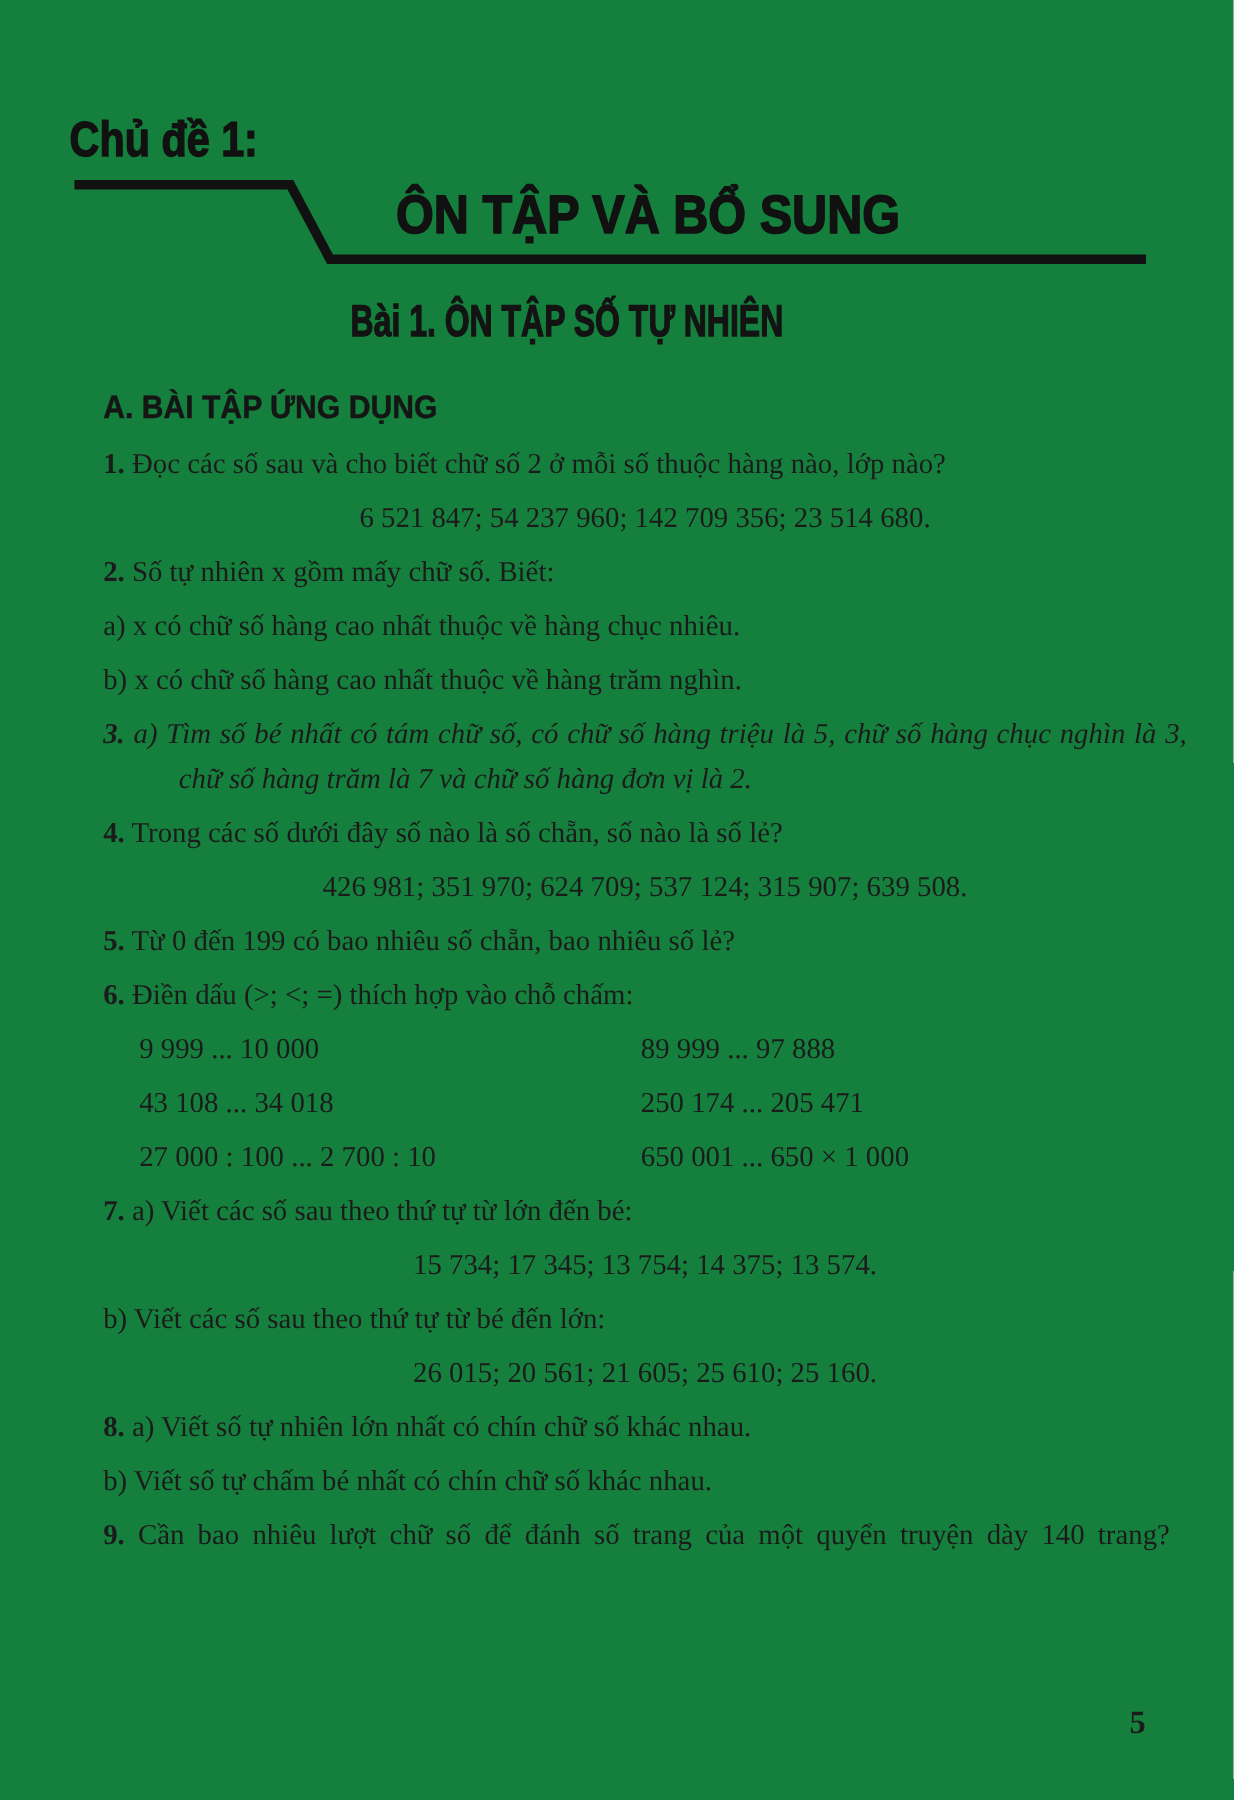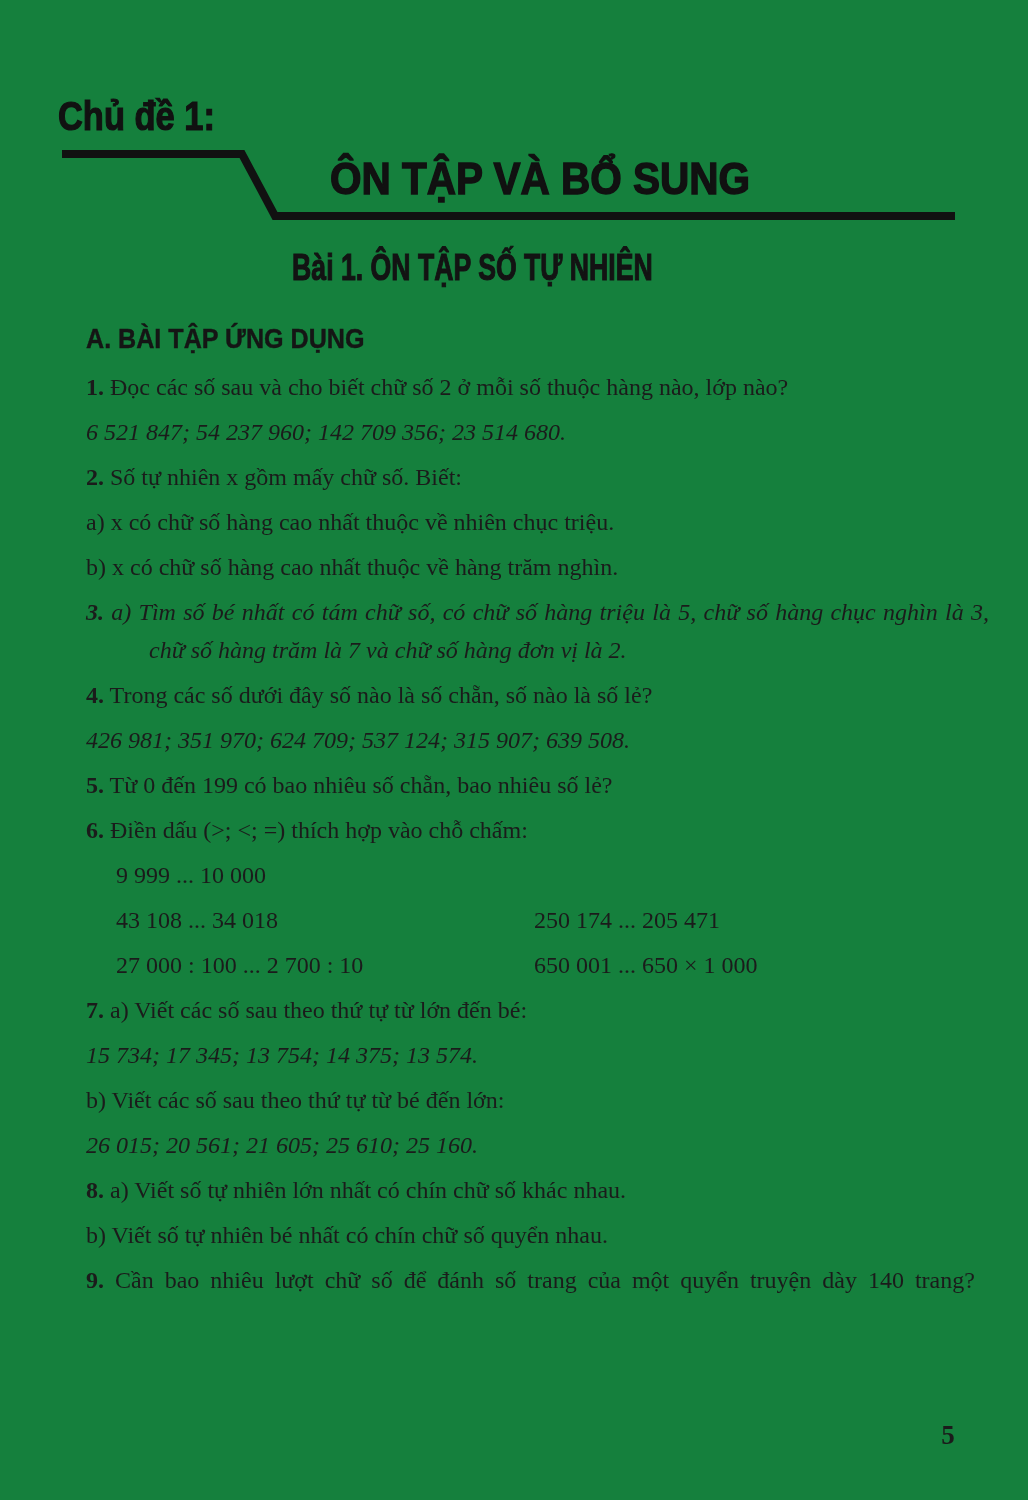--- a/index.html
+++ b/index.html
@@ -49,21 +49,21 @@
   .section-heading{
     margin:0 0 10px 0;
     font-family:"Liberation Sans","DejaVu Sans",sans-serif;
     font-weight:bold;font-size:27px;line-height:38px;
     color:#151515;
     transform:scaleX(0.93);transform-origin:left center;
     -webkit-text-stroke:0.4px #151515;
   }
   .content p{margin:0 0 7px 0;}
   .pnum{font-weight:bold;}
-  .center{font-style:italic;}
+  .center{text-align:center;}
   .just{text-align:justify;}
   .hang1{padding-left:30px;text-indent:-30px;}      
   .sub{margin-left:30px;}                           
   .hang3{padding-left:63px;text-indent:-63px;font-style:italic;}      
   .hang3b{margin-left:30px;padding-left:33px;text-indent:-33px;} 
   .wsp{word-spacing:5px;}
   .cmp-row{
     margin:0 0 7px 30px;
     display:grid;grid-template-columns:418px 1fr;
   }
@@ -92,49 +92,50 @@
   </div>
 
   <main class="content">
 
     <h2 class="section-heading">A. BÀI TẬP ỨNG DỤNG</h2>
 
     <p><b class="pnum">1.</b> <span>Đọc các số sau và cho biết chữ số 2 ở mỗi số thuộc hàng nào, lớp nào?</span></p>
     <p class="center">6 521 847; 54 237 960; 142 709 356; 23 514 680.</p>
 
     <p><b class="pnum">2.</b> <span>Số tự nhiên x gồm mấy chữ số. Biết:</span></p>
-    <p class="sub">a) x có chữ số hàng cao nhất thuộc về nhiên chục triệu.</p>
+    <p class="sub">a) x có chữ số hàng cao nhất thuộc về hàng chục nhiêu.</p>
     <p class="sub">b) x có chữ số hàng cao nhất thuộc về hàng trăm nghìn.</p>
 
     <p class="hang3 just"><b class="pnum">3.</b> <span>a) Tìm số bé nhất có tám chữ số, có chữ số hàng triệu là 5, chữ số hàng chục nghìn là 3, chữ số hàng trăm là 7 và chữ số hàng đơn vị là 2.</span></p>
 
     <p><b class="pnum">4.</b> <span>Trong các số dưới đây số nào là số chẵn, số nào là số lẻ?</span></p>
     <p class="center">426 981; 351 970; 624 709; 537 124; 315 907; 639 508.</p>
 
     <p><b class="pnum">5.</b> <span>Từ 0 đến 199 có bao nhiêu số chẵn, bao nhiêu số lẻ?</span></p>
 
     <p><b class="pnum">6.</b> <span>Điền dấu (&gt;; &lt;; =) thích hợp vào chỗ chấm:</span></p>
     <div class="cmp-row">
       <span>9 999 ... 10 000</span>
+      <span>89 999 ... 97 888</span>
     </div>
     <div class="cmp-row">
       <span>43 108 ... 34 018</span>
       <span>250 174 ... 205 471</span>
     </div>
     <div class="cmp-row">
       <span>27 000 : 100 ... 2 700 : 10</span>
       <span>650 001 ... 650 × 1 000</span>
     </div>
 
     <p><b class="pnum">7.</b> <span>a) Viết các số sau theo thứ tự từ lớn đến bé:</span></p>
     <p class="center">15 734; 17 345; 13 754; 14 375; 13 574.</p>
     <p class="sub">b) Viết các số sau theo thứ tự từ bé đến lớn:</p>
     <p class="center">26 015; 20 561; 21 605; 25 610; 25 160.</p>
 
     <p><b class="pnum">8.</b> <span>a) Viết số tự nhiên lớn nhất có chín chữ số khác nhau.</span></p>
-    <p class="sub">b) Viết số tự nhiên bé nhất có chín chữ số quyển nhau.</p>
+    <p class="sub">b) Viết số tự chấm bé nhất có chín chữ số khác nhau.</p>
 
     <p class="hang1 just wsp"><b class="pnum">9.</b> <span>Cần bao nhiêu lượt chữ số để đánh số trang của một quyển truyện dày 140 trang?</span></p>
 
   </main>
 
   <div class="page-number">5</div>
 </div>
 
 </body></html>

